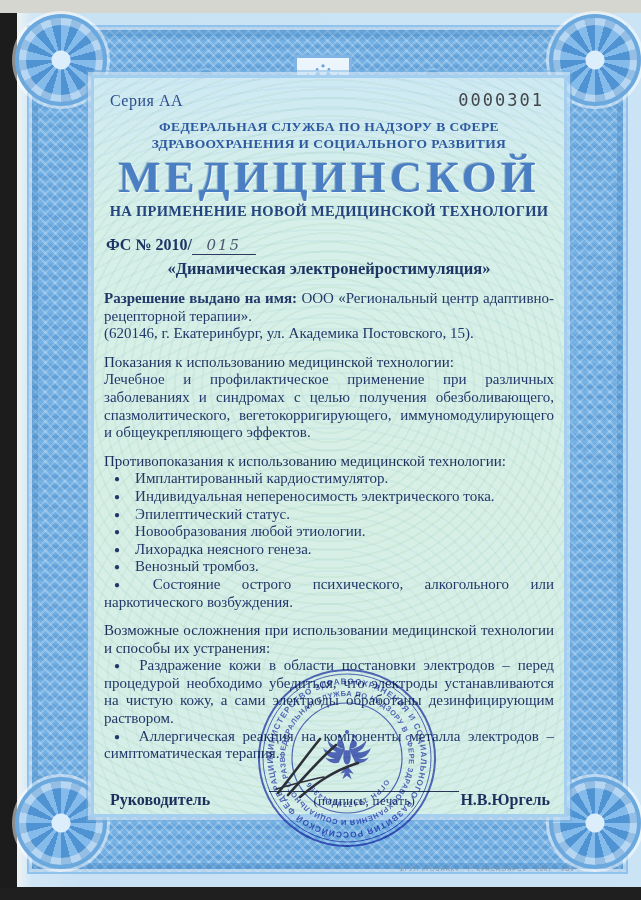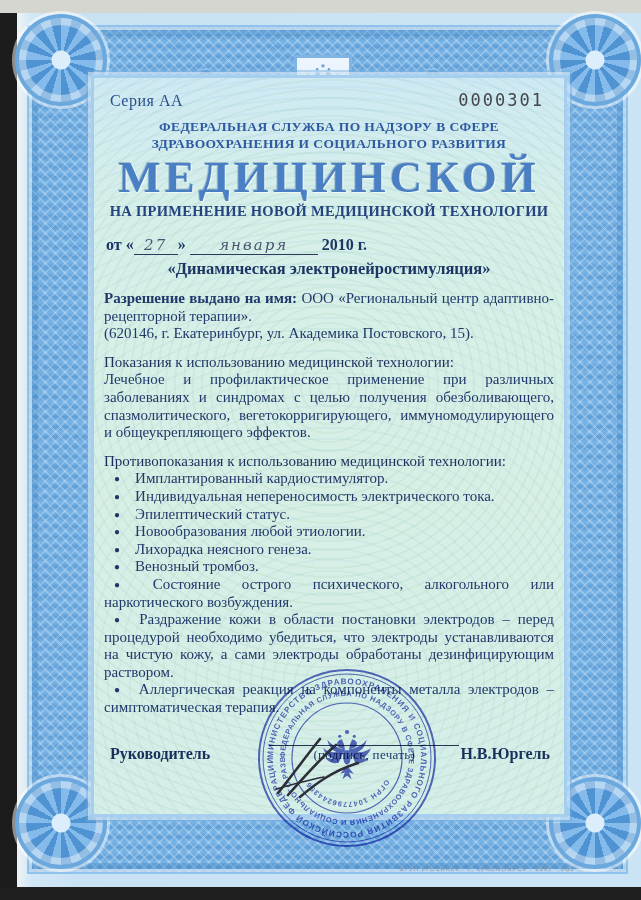--- a/index.html
+++ b/index.html
@@ -119,40 +119,41 @@
         <span class="serial">0000301</span>
       </div>
       <div class="authority">
         <div>ФЕДЕРАЛЬНАЯ СЛУЖБА ПО НАДЗОРУ В СФЕРЕ</div>
         <div>ЗДРАВООХРАНЕНИЯ И СОЦИАЛЬНОГО РАЗВИТИЯ</div>
       </div>
       <div class="title">МЕДИЦИНСКОЙ</div>
       <div class="subtitle">НА ПРИМЕНЕНИЕ НОВОЙ  МЕДИЦИНСКОЙ ТЕХНОЛОГИИ</div>
 
       <div class="numrow">
-        <span><span>от «</span><span class="hw uline u-day">27</span><span>»</span> <span class="hw uline u-mon">января</span><span>2010 г.</span></span>
+        <span><span>ФС № 2010/</span><span class="hw uline u-num">015</span></span>
       </div>
 
       <div class="techname">«Динамическая электронейростимуляция»</div>
 
       <p class="just mt"><b>Разрешение выдано на имя:</b> <span>ООО «Региональный центр адаптивно-рецепторной терапии».</span></p>
       <p>(620146, г. Екатеринбург, ул. Академика Постовского, 15).</p>
 
       <p class="h mt">Показания к использованию медицинской технологии:</p>
       <p class="just">Лечебное и профилактическое применение при различных заболеваниях и синдромах с целью получения обезболивающего, спазмолитического, вегетокорригирующего, иммуномодулирующего и общеукрепляющего эффектов.</p>
 
       <p class="h mt">Противопоказания к использованию медицинской технологии:</p>
       <p class="bullet just"><span class="dot">●</span><span>Имплантированный кардиостимулятор.</span></p>
       <p class="bullet just"><span class="dot">●</span><span>Индивидуальная непереносимость электрического тока.</span></p>
       <p class="bullet just"><span class="dot">●</span><span>Эпилептический статус.</span></p>
       <p class="bullet just"><span class="dot">●</span><span>Новообразования любой этиологии.</span></p>
       <p class="bullet just"><span class="dot">●</span><span>Лихорадка неясного генеза.</span></p>
       <p class="bullet just"><span class="dot">●</span><span>Венозный тромбоз.</span></p>
       <p class="bullet just"><span class="dot">●</span><span>Состояние острого психического, алкогольного или наркотического возбуждения.</span></p>
 
+      <p class="h just mt">Возможные осложнения при использовании медицинской технологии и способы их устранения:</p>
       <p class="bullet just"><span class="dot">●</span><span>Раздражение кожи в области постановки электродов – перед процедурой необходимо убедиться, что электроды устанавливаются на чистую кожу, а сами электроды обработаны дезинфицирующим раствором.</span></p>
       <p class="bullet just"><span class="dot">●</span><span>Аллергическая реакция на компоненты металла электродов – симптоматическая терапия.</span></p>
 
       <div class="sigrow">
         <span class="sigrole">Руководитель</span>
         <span class="sigcenter">
           <span class="sigline"></span>
           <span class="sigcap">(подпись, печать)</span>
         </span>
         <span class="signame">Н.В.Юргель</span>

